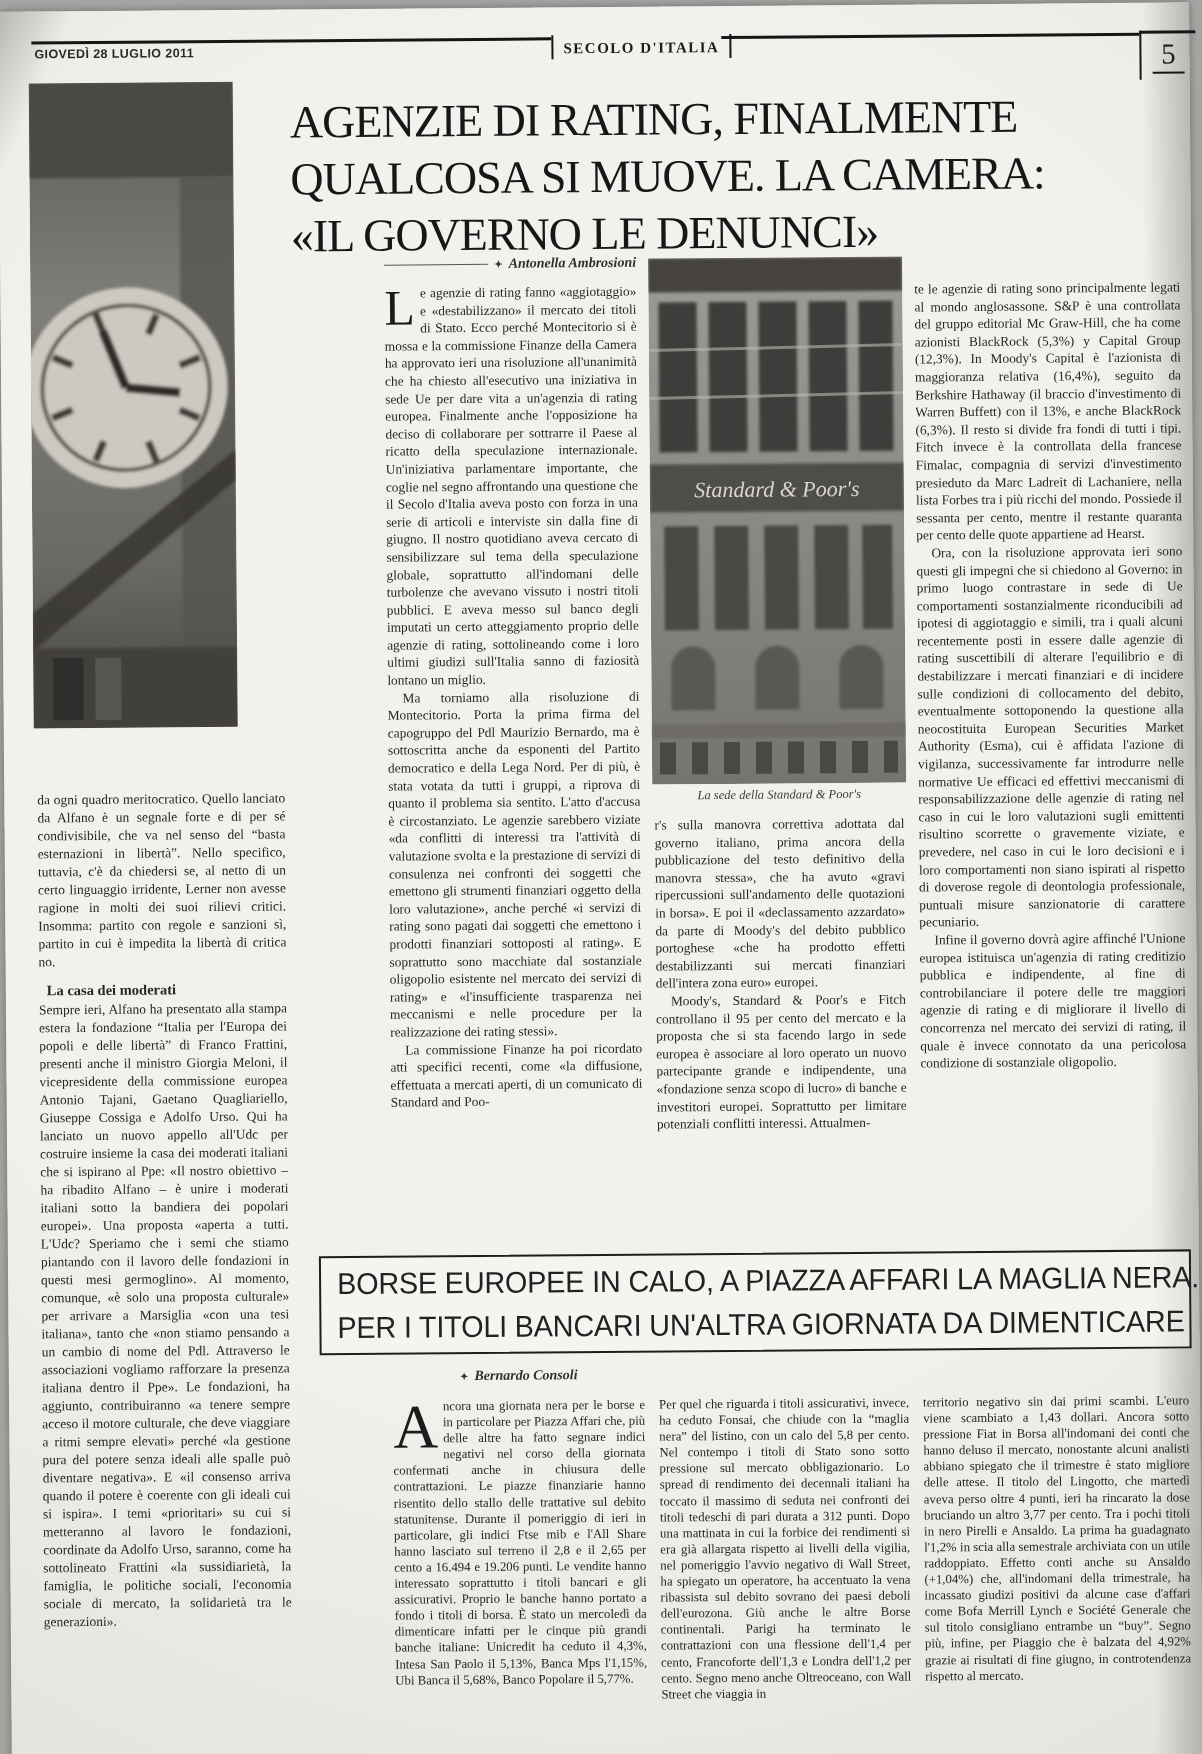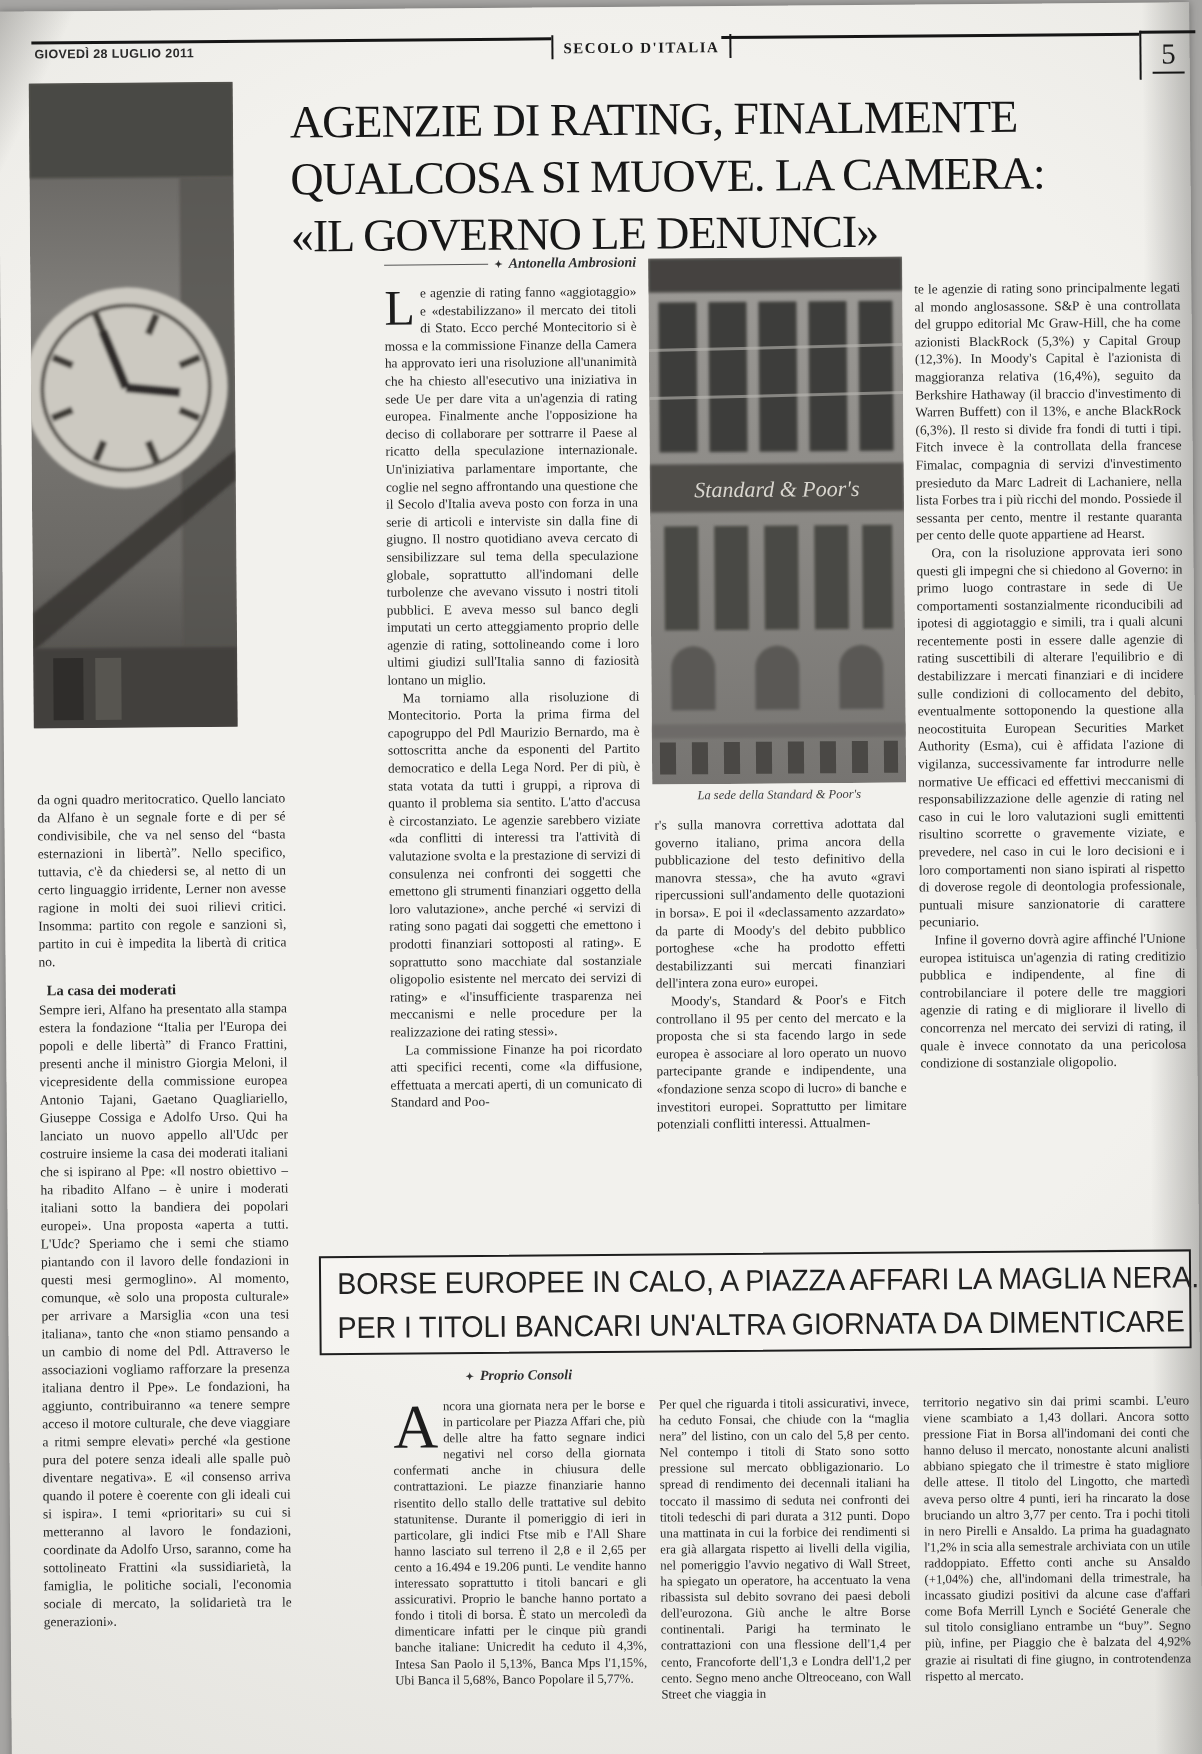--- a/index.html
+++ b/index.html
@@ -207,21 +207,21 @@
     <p class="first">Sempre ieri, Alfano ha presentato alla stampa estera la fondazione “Italia per l'Europa dei popoli e delle libertà” di Franco Frattini, presenti anche il ministro Giorgia Meloni, il vicepresidente della commissione europea Antonio Tajani, Gaetano Quagliariello, Giuseppe Cossiga e Adolfo Urso. Qui ha lanciato un nuovo appello all'Udc per costruire insieme la casa dei moderati italiani che si ispirano al Ppe: «Il nostro obiettivo – ha ribadito Alfano – è unire i moderati italiani sotto la bandiera dei popolari europei». Una proposta «aperta a tutti. L'Udc? Speriamo che i semi che stiamo piantando con il lavoro delle fondazioni in questi mesi germoglino». Al momento, comunque, «è solo una proposta culturale» per arrivare a Marsiglia «con una tesi italiana», tanto che «non stiamo pensando a un cambio di nome del Pdl. Attraverso le associazioni vogliamo rafforzare la presenza italiana dentro il Ppe». Le fondazioni, ha aggiunto, contribuiranno «a tenere sempre acceso il motore culturale, che deve viaggiare a ritmi sempre elevati» perché «la gestione pura del potere senza ideali alle spalle può diventare negativa». E «il consenso arriva quando il potere è coerente con gli ideali cui si ispira». I temi «prioritari» su cui si metteranno al lavoro le fondazioni, coordinate da Adolfo Urso, saranno, come ha sottolineato Frattini «la sussidiarietà, la famiglia, le politiche sociali, l'economia sociale di mercato, la solidarietà tra le generazioni».</p>
   </div>
 
   <div class="bottom-box">
     <div class="bl">BORSE EUROPEE IN CALO, A PIAZZA AFFARI LA MAGLIA NERA.</div>
     <div class="bl">PER I TITOLI BANCARI UN'ALTRA GIORNATA DA DIMENTICARE</div>
   </div>
 
   <div class="byline" id="byline-bottom">
     <span class="marker">✦</span>
-    <span>Proprio Consoli</span>
+    <span>Bernardo Consoli</span>
   </div>
 
   <div class="col bcol" id="bcol1">
     <p class="first"><span class="dropcap big">A</span><span>ncora una giornata nera per le borse e in particolare per Piazza Affari che, più delle altre ha fatto segnare indici negativi nel corso della giornata confermati anche in chiusura delle contrattazioni. Le piazze finanziarie hanno risentito dello stallo delle trattative sul debito statunitense. Durante il pomeriggio di ieri in particolare, gli indici Ftse mib e l'All Share hanno lasciato sul terreno il 2,8 e il 2,65 per cento a 16.494 e 19.206 punti. Le vendite hanno interessato soprattutto i titoli bancari e gli assicurativi. Proprio le banche hanno portato a fondo i titoli di borsa. È stato un mercoledì da dimenticare infatti per le cinque più grandi banche italiane: Unicredit ha ceduto il 4,3%, Intesa San Paolo il 5,13%, Banca Mps l'1,15%, Ubi Banca il 5,68%, Banco Popolare il 5,77%.</span></p>
   </div>
   <div class="col bcol" id="bcol2">
     <p class="first">Per quel che riguarda i titoli assicurativi, invece, ha ceduto Fonsai, che chiude con la “maglia nera” del listino, con un calo del 5,8 per cento. Nel contempo i titoli di Stato sono sotto pressione sul mercato obbligazionario. Lo spread di rendimento dei decennali italiani ha toccato il massimo di seduta nei confronti dei titoli tedeschi di pari durata a 312 punti. Dopo una mattinata in cui la forbice dei rendimenti si era già allargata rispetto ai livelli della vigilia, nel pomeriggio l'avvio negativo di Wall Street, ha spiegato un operatore, ha accentuato la vena ribassista sul debito sovrano dei paesi deboli dell'eurozona. Giù anche le altre Borse continentali. Parigi ha terminato le contrattazioni con una flessione dell'1,4 per cento, Francoforte dell'1,3 e Londra dell'1,2 per cento. Segno meno anche Oltreoceano, con Wall Street che viaggia in</p>
   </div>
   <div class="col bcol" id="bcol3">
     <p class="first">territorio negativo sin dai primi scambi. L'euro viene scambiato a 1,43 dollari. Ancora sotto pressione Fiat in Borsa all'indomani dei conti che hanno deluso il mercato, nonostante alcuni analisti abbiano spiegato che il trimestre è stato migliore delle attese. Il titolo del Lingotto, che martedì aveva perso oltre 4 punti, ieri ha rincarato la dose bruciando un altro 3,77 per cento. Tra i pochi titoli in nero Pirelli e Ansaldo. La prima ha guadagnato l'1,2% in scia alla semestrale archiviata con un utile raddoppiato. Effetto conti anche su Ansaldo (+1,04%) che, all'indomani della trimestrale, ha incassato giudizi positivi da alcune case d'affari come Bofa Merrill Lynch e Société Generale che sul titolo consigliano entrambe un “buy”. Segno più, infine, per Piaggio che è balzata del 4,92% grazie ai risultati di fine giugno, in controtendenza rispetto al mercato.</p>

